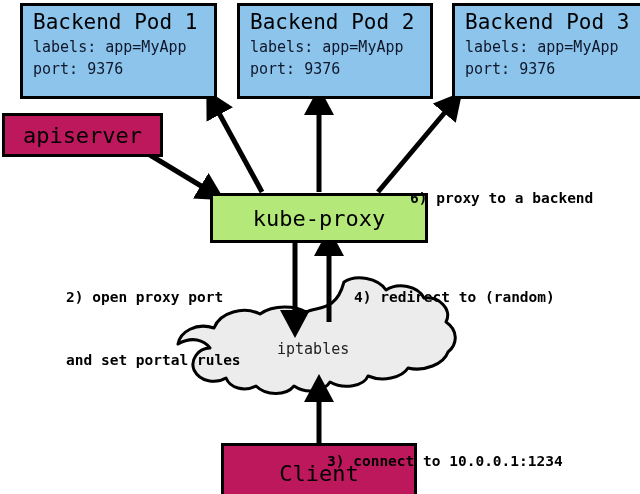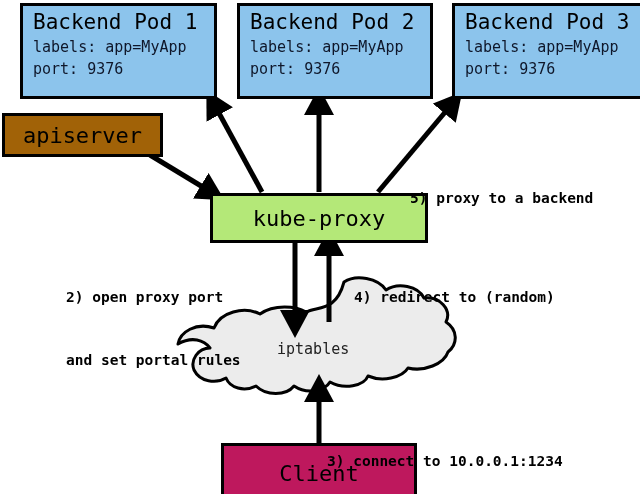--- a/index.html
+++ b/index.html
@@ -115,21 +115,21 @@
     <div class="pod-line">labels: app=MyApp</div>
     <div class="pod-line">port: 9376</div>
   </div>
 
   <div class="node pod" style="left:452px; top:3px; width:196px; height:96px; background:#8cc4ec;">
     <div class="pod-title">Backend Pod 3</div>
     <div class="pod-line">labels: app=MyApp</div>
     <div class="pod-line">port: 9376</div>
   </div>
 
-  <div class="node center-node" style="left:2px; top:113px; width:161px; height:44px; background:#a16207;">
+  <div class="node center-node" style="left:2px; top:113px; width:161px; height:44px; background:#be185d;">
     <span class="label">apiserver</span>
   </div>
 
   <div class="node center-node" style="left:210px; top:193px; width:218px; height:50px; background:#b4e878;">
     <span class="label">kube-proxy</span>
   </div>
 
   <div class="cloud-label" style="left:277px; top:340px;">iptables</div>
 
   <div class="node center-node" style="left:221px; top:443px; width:196px; height:60px; background:#be185d;">
@@ -166,16 +166,16 @@
 
   <div class="step" style="left:327px; top:409px;">
     <div>3) connect to 10.0.0.1:1234</div>
   </div>
 
   <div class="step" style="left:354px; top:245px;text-align:right;">
     <div>4) redirect to (random)</div>
   </div>
 
   <div class="step" style="left:410px; top:146px;">
-    <div>5) proxy to a backend</div>
+    <div>6) proxy to a backend</div>
   </div>
 
 </div>
 
 </body></html>

